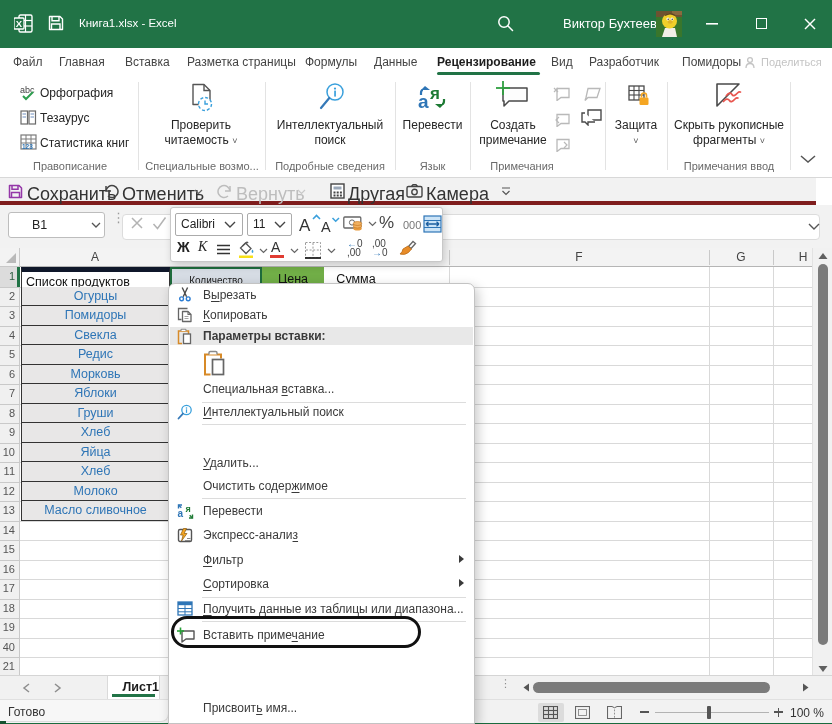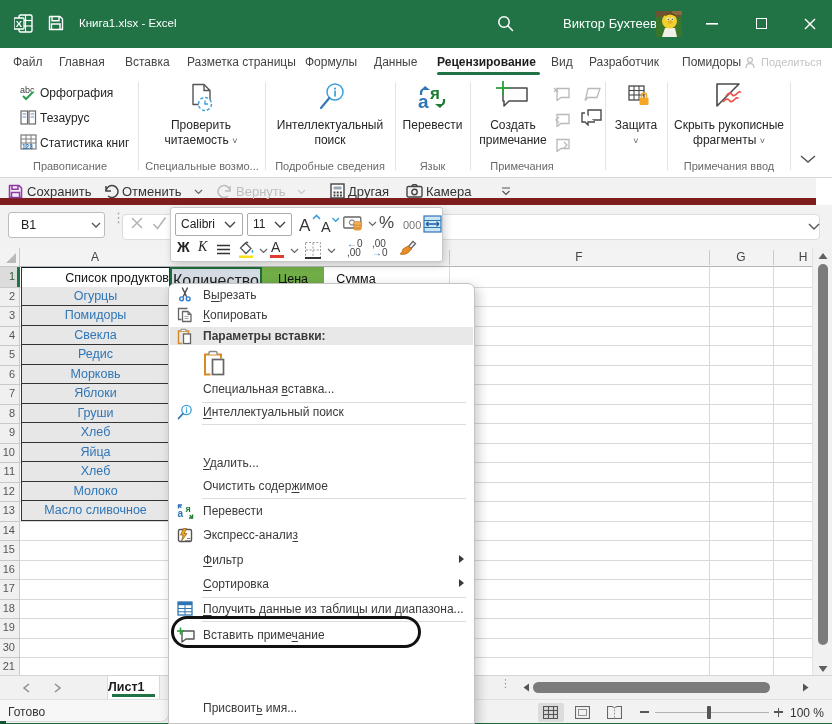--- a/index.html
+++ b/index.html
@@ -13,25 +13,25 @@
 #tabs span{position:absolute;top:7px;}
 #tabs .active{font-weight:bold;color:#1d1d1d;}
 #tabs .uline{position:absolute;background:#217346;height:3px;border-radius:2px;}
 
 #ribbon{left:0;top:76px;width:832px;height:102px;background:#fff;border-bottom:1px solid #d8d8d8;font-size:12px;color:#262626;}
 .gsep{position:absolute;top:6px;height:88px;width:1px;background:#e3e3e3;}
 .glabel{position:absolute;top:84px;font-size:11px;color:#6a6a6a;text-align:center;}
 .bigbtn{position:absolute;text-align:center;line-height:14.5px;font-size:12px;color:#262626;}
 .smallrow{position:absolute;font-size:12px;color:#262626;white-space:nowrap;}
 
-#qat{left:0;top:178px;width:816px;height:27px;background:#f2f2f2;font-size:13px;color:#333;border-bottom:7px solid #7f1d1d;}
+#qat{left:0;top:178px;width:816px;height:27px;background:#f2f2f2;font-size:18px;color:#333;border-bottom:4px solid #7f1d1d;}
 #qat span{position:absolute;top:6px;}
 
 #frow{left:0;top:205px;width:832px;height:43px;background:#f2f2f2;}
-#namebox{position:absolute;left:8px;top:7px;width:97px;height:26px;background:#fff;border:1px solid #bdbdbd;border-radius:3px;font-size:12.5px;color:#222;line-height:24px;padding-left:12px;}
+#namebox{position:absolute;left:8px;top:7px;width:97px;height:26px;background:#fff;border:1px solid #bdbdbd;border-radius:3px;font-size:12.5px;color:#222;line-height:24px;padding-left:23px;}
 #fbar{position:absolute;left:440px;top:9px;width:380px;height:26px;}
 
 #sheet{left:0;top:248px;width:832px;height:427px;background:#fff;}
 #corner{position:absolute;left:0;top:0;width:20px;height:19px;background:#f3f3f3;border-right:1px solid #c9c9c9;border-bottom:1px solid #c9c9c9;}
 #colhead{position:absolute;left:20px;top:0;width:792px;height:19px;background:#f3f3f3;border-bottom:1px solid #b5b5b5;font-size:12px;color:#444;}
 #colhead div{position:absolute;top:2px;text-align:center;}
 #rowhead{position:absolute;left:0;top:19px;width:20px;height:408px;background:#f0f0f0;border-right:1px solid #c9c9c9;font-size:11px;color:#444;}
 #rowhead div{position:absolute;width:15px;text-align:right;}
 .gridv{position:absolute;width:1px;background:#d9d9d9;}
 .gridh{position:absolute;height:1px;background:#d9d9d9;}
@@ -341,21 +341,21 @@
       <div style="left:0;top:273.00px;color:#555;line-height:19.50px;height:19.50px">15</div>
       <div class="abs" style="left:0;top:292.50px;width:20px;height:1px;background:#c9c9c9"></div>
       <div style="left:0;top:292.50px;color:#555;line-height:19.50px;height:19.50px">16</div>
       <div class="abs" style="left:0;top:312.00px;width:20px;height:1px;background:#c9c9c9"></div>
       <div style="left:0;top:312.00px;color:#555;line-height:19.50px;height:19.50px">17</div>
       <div class="abs" style="left:0;top:331.50px;width:20px;height:1px;background:#c9c9c9"></div>
       <div style="left:0;top:331.50px;color:#555;line-height:19.50px;height:19.50px">18</div>
       <div class="abs" style="left:0;top:351.00px;width:20px;height:1px;background:#c9c9c9"></div>
       <div style="left:0;top:351.00px;color:#555;line-height:19.50px;height:19.50px">19</div>
       <div class="abs" style="left:0;top:370.50px;width:20px;height:1px;background:#c9c9c9"></div>
-      <div style="left:0;top:370.50px;color:#555;line-height:19.50px;height:19.50px">30</div>
+      <div style="left:0;top:370.50px;color:#555;line-height:19.50px;height:19.50px">40</div>
       <div class="abs" style="left:0;top:390.00px;width:20px;height:1px;background:#c9c9c9"></div>
       <div style="left:0;top:390.00px;color:#555;line-height:19.50px;height:19.50px">21</div>
       <div class="abs" style="left:0;top:409.50px;width:20px;height:1px;background:#c9c9c9"></div>
     </div>
     <div id="glines">
       <div class="gridh" style="left:20px;top:38.50px;width:792px"></div>
       <div class="gridh" style="left:20px;top:58.00px;width:792px"></div>
       <div class="gridh" style="left:20px;top:77.50px;width:792px"></div>
       <div class="gridh" style="left:20px;top:97.00px;width:792px"></div>
       <div class="gridh" style="left:20px;top:116.50px;width:792px"></div>
@@ -372,55 +372,55 @@
       <div class="gridh" style="left:20px;top:331.00px;width:792px"></div>
       <div class="gridh" style="left:20px;top:350.50px;width:792px"></div>
       <div class="gridh" style="left:20px;top:370.00px;width:792px"></div>
       <div class="gridh" style="left:20px;top:389.50px;width:792px"></div>
       <div class="gridh" style="left:20px;top:409.00px;width:792px"></div>
       <div class="gridv" style="left:449px;top:19px;height:408px"></div>
       <div class="gridv" style="left:709px;top:19px;height:408px"></div>
       <div class="gridv" style="left:773px;top:19px;height:408px"></div>
     </div>
     <div id="cells">
-      <div class="acell" style="top:19px;border-top:1px solid #0f172a;background:#fff;color:#111;text-align:right;padding-left:4px;height:20.50px;line-height:20px">Список продуктов</div>
+      <div class="acell" style="top:19px;border-top:5px solid #0f172a;background:#fff;color:#111;text-align:left;padding-left:4px;height:20.50px;line-height:20px">Список продуктов</div>
       <div class="acell" style="top:38.50px">Огурцы</div>
       <div class="acell" style="top:58.00px">Помидоры</div>
       <div class="acell" style="top:77.50px">Свекла</div>
       <div class="acell" style="top:97.00px">Редис</div>
       <div class="acell" style="top:116.50px">Морковь</div>
       <div class="acell" style="top:136.00px">Яблоки</div>
       <div class="acell" style="top:155.50px">Груши</div>
       <div class="acell" style="top:175.00px">Хлеб</div>
       <div class="acell" style="top:194.50px">Яйца</div>
       <div class="acell" style="top:214.00px">Хлеб</div>
       <div class="acell" style="top:233.50px">Молоко</div>
       <div class="acell" style="top:253.00px">Масло сливочное</div>
-      <div class="abs" style="left:170px;top:19px;width:92px;height:20px;background:#d6dce4;border:2px solid #1e6b3c;color:#222;font-size:16px;text-align:center;line-height:23px;overflow:hidden">Количество</div>
+      <div class="abs" style="left:170px;top:19px;width:92px;height:20px;background:#d6dce4;border:2px solid #1e6b3c;color:#222;font-size:10px;text-align:center;line-height:23px;overflow:hidden">Количество</div>
       <div class="abs" style="left:262px;top:19px;width:62px;height:20px;background:#71ae47;color:#111;font-size:12.5px;text-align:center;line-height:25px;overflow:hidden">Цена</div>
       <div class="abs" style="left:324px;top:19px;width:64px;height:20px;background:#fff;color:#111;font-size:12.5px;text-align:center;line-height:25px;overflow:hidden">Сумма</div>
     </div>
   </div>
 <div class="abs" id="vscr">
   <svg class="abs" style="left:5px;top:4px" width="10" height="8" viewBox="0 0 10 8">
       <path d="M5 1 L9.5 7 H0.5 Z" fill="#606060"></path>
     </svg>
   <div class="abs" style="left:5px;top:16px;width:10px;height:381px;background:#7b7b7b;border-radius:5px"></div>
   <svg class="abs" style="left:5px;top:417px" width="10" height="8" viewBox="0 0 10 8">
       <path d="M5 7 L9.5 1 H0.5 Z" fill="#606060"></path>
     </svg>
 </div>
 <div class="abs" id="tabbar">
   <svg class="abs" style="left:22px;top:7px" width="9" height="10" viewBox="0 0 9 10">
       <path d="M7 1 L2 5 L7 9" fill="none" stroke="#8e8e8e" stroke-width="1.5"></path>
     </svg>
   <svg class="abs" style="left:53px;top:7px" width="9" height="10" viewBox="0 0 9 10">
       <path d="M2 1 L7 5 L2 9" fill="none" stroke="#8e8e8e" stroke-width="1.5"></path>
     </svg>
-  <div class="abs" style="left:107px;top:0;width:53px;height:23px;background:#fff;border-left:1px solid #dadada;border-right:1px solid #dadada;text-align:left;font-weight:bold;color:#1c1c1c;line-height:22px">Лист1</div>
+  <div class="abs" style="left:107px;top:0;width:53px;height:23px;background:#fff;border-left:1px solid #dadada;border-right:1px solid #dadada;text-align:right;font-weight:bold;color:#1c1c1c;line-height:22px">Лист1</div>
   <div class="abs" style="left:112px;top:18px;width:43px;height:2.5px;background:#217346"></div>
   <div class="abs" style="left:500px;top:5px;width:4px;height:14px;color:#8e8e8e;font-size:11px;line-height:5px">⋮</div>
   <svg class="abs" style="left:522px;top:7px" width="8" height="9" viewBox="0 0 8 9">
       <path d="M7 0.5 L1.5 4.5 L7 8.5 Z" fill="#555"></path>
     </svg>
   <div class="abs" style="left:533px;top:6px;width:237px;height:11px;background:#7b7b7b;border-radius:5.5px"></div>
   <svg class="abs" style="left:802px;top:7px" width="8" height="9" viewBox="0 0 8 9">
       <path d="M1 0.5 L6.5 4.5 L1 8.5 Z" fill="#555"></path>
     </svg>
 </div>

